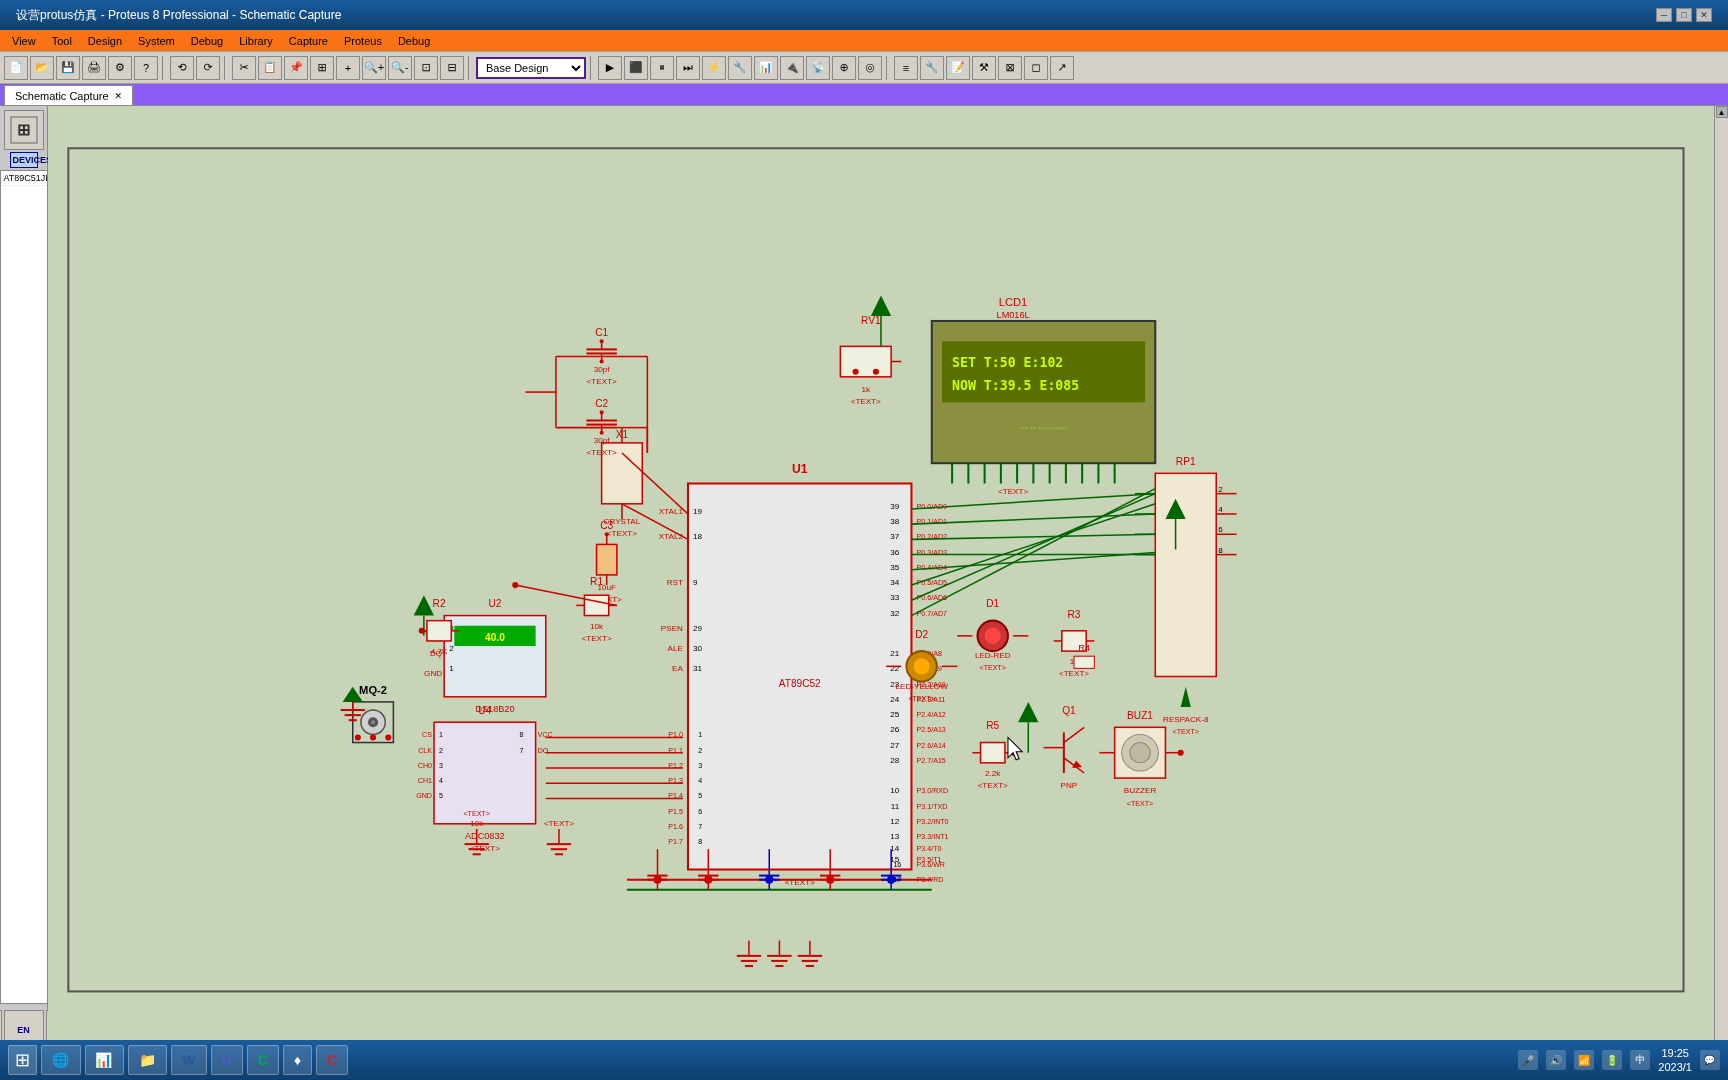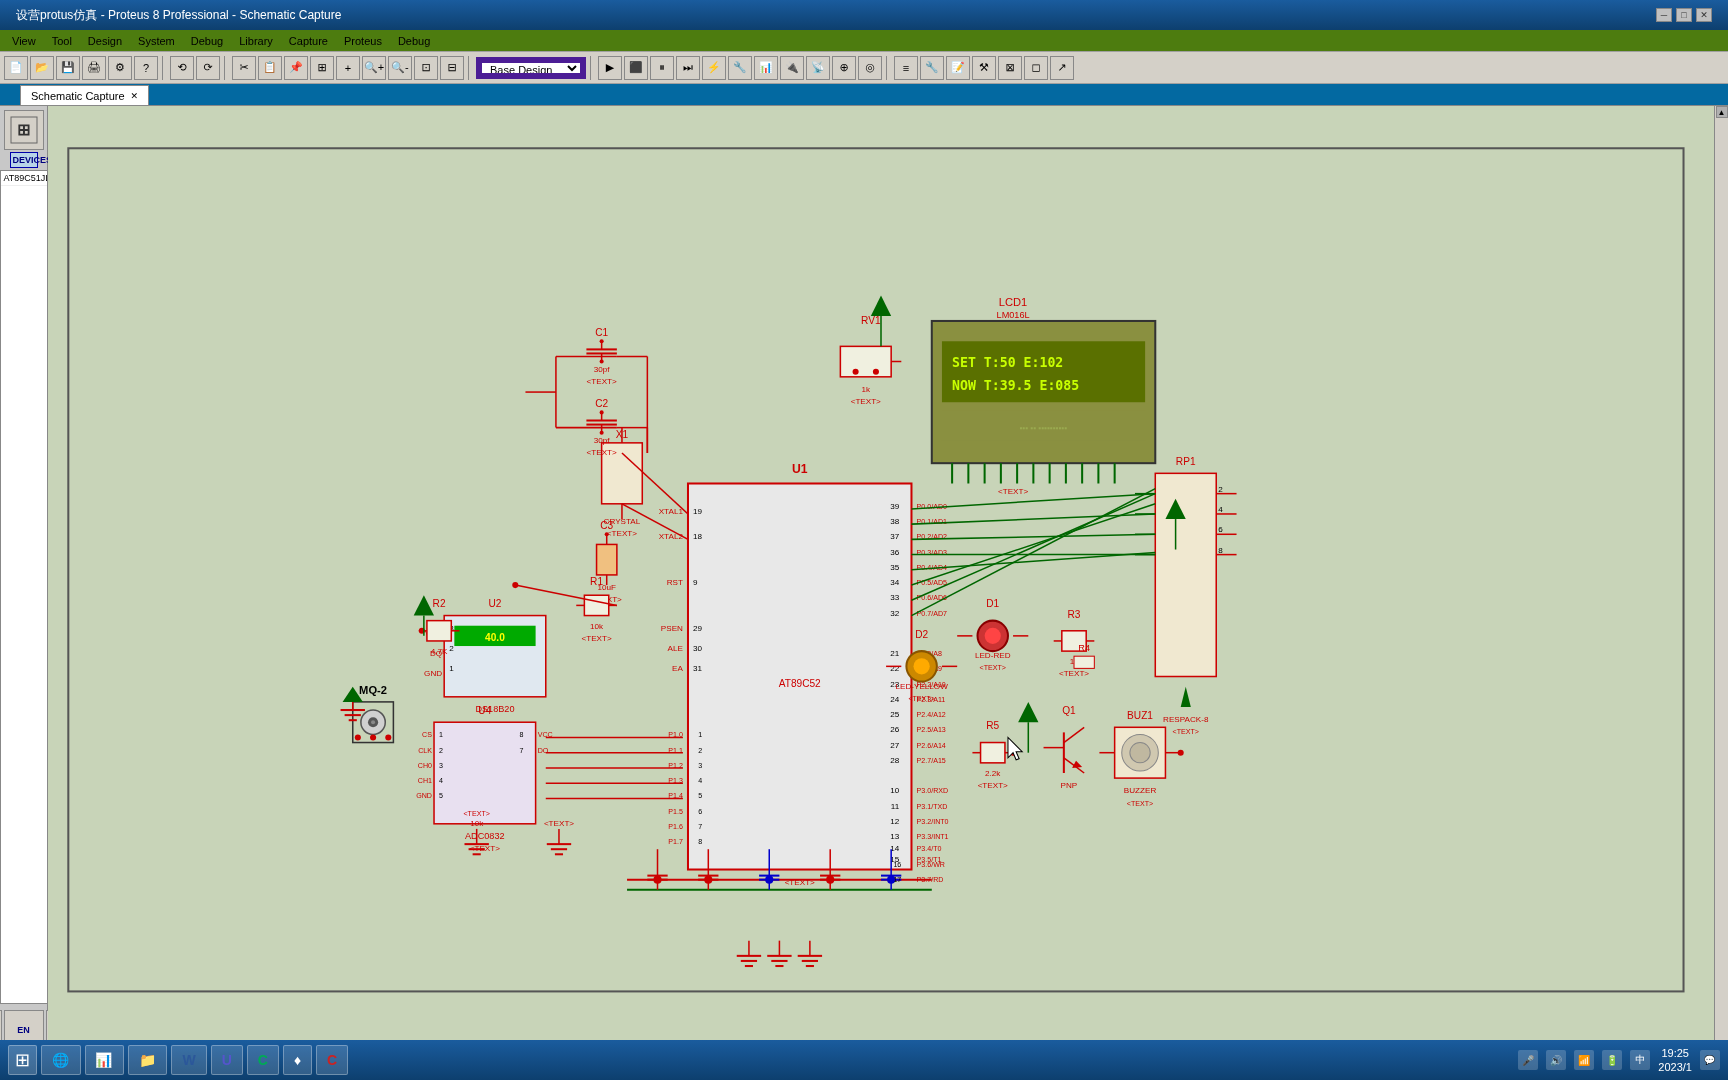--- a/index.html
+++ b/index.html
@@ -22,21 +22,21 @@
       background: #c0c0c0;
       border: 1px solid #888;
       cursor: pointer;
       display: flex; align-items: center; justify-content: center;
       font-size: 9px; color: #333;
     }
 
     
     #menu-bar {
       height: 22px;
-      background: #4d7c0f;
+      background: #f97316;
       display: flex;
       align-items: center;
       padding: 0 4px;
       border-bottom: 1px solid #a0a0a0;
     }
     .menu-item {
       padding: 2px 8px;
       cursor: pointer;
       font-size: 11px;
       color: #000;
@@ -57,34 +57,34 @@
       background: #d4d0c8;
       border: 1px solid #888;
       cursor: pointer;
       display: flex; align-items: center; justify-content: center;
       font-size: 11px;
     }
     .tb-separator { width: 4px; height: 24px; border-left: 1px solid #888; margin: 0 2px; }
     .tb-dropdown {
       height: 22px;
       background: white;
-      border: 6px solid #4c1d95;
+      border: 2px solid #4c1d95;
       padding: 0 4px;
       font-size: 11px;
       min-width: 110px;
       cursor: pointer;
     }
 
     
     #tab-bar {
       height: 22px;
-      background: #0369a1;
+      background: #8b5cf6;
       display: flex;
       align-items: flex-end;
-      padding-left: 20px;
+      padding-left: 4px;
       border-bottom: 1px solid #888;
     }
     .tab {
       height: 20px;
       background: #d4d0c8;
       border: 1px solid #888;
       border-bottom: none;
       padding: 2px 10px;
       font-size: 11px;
       cursor: pointer;

